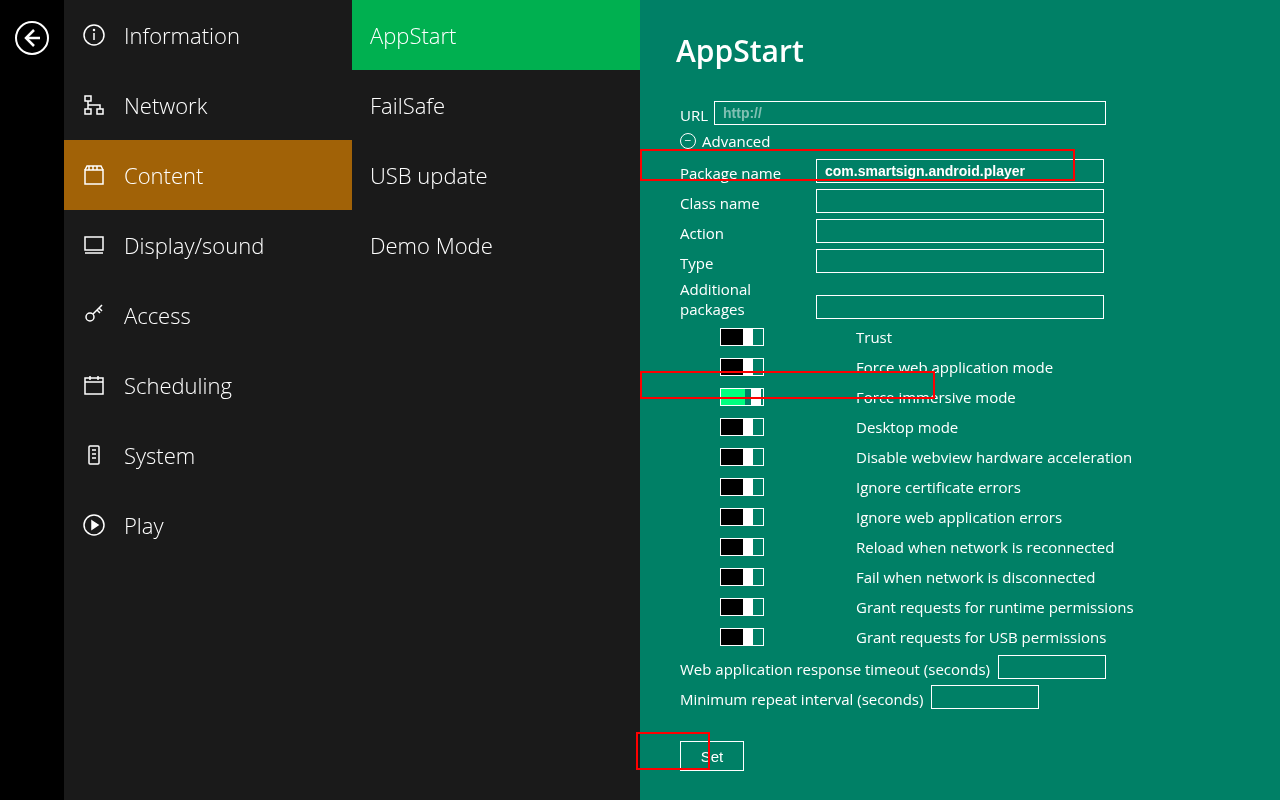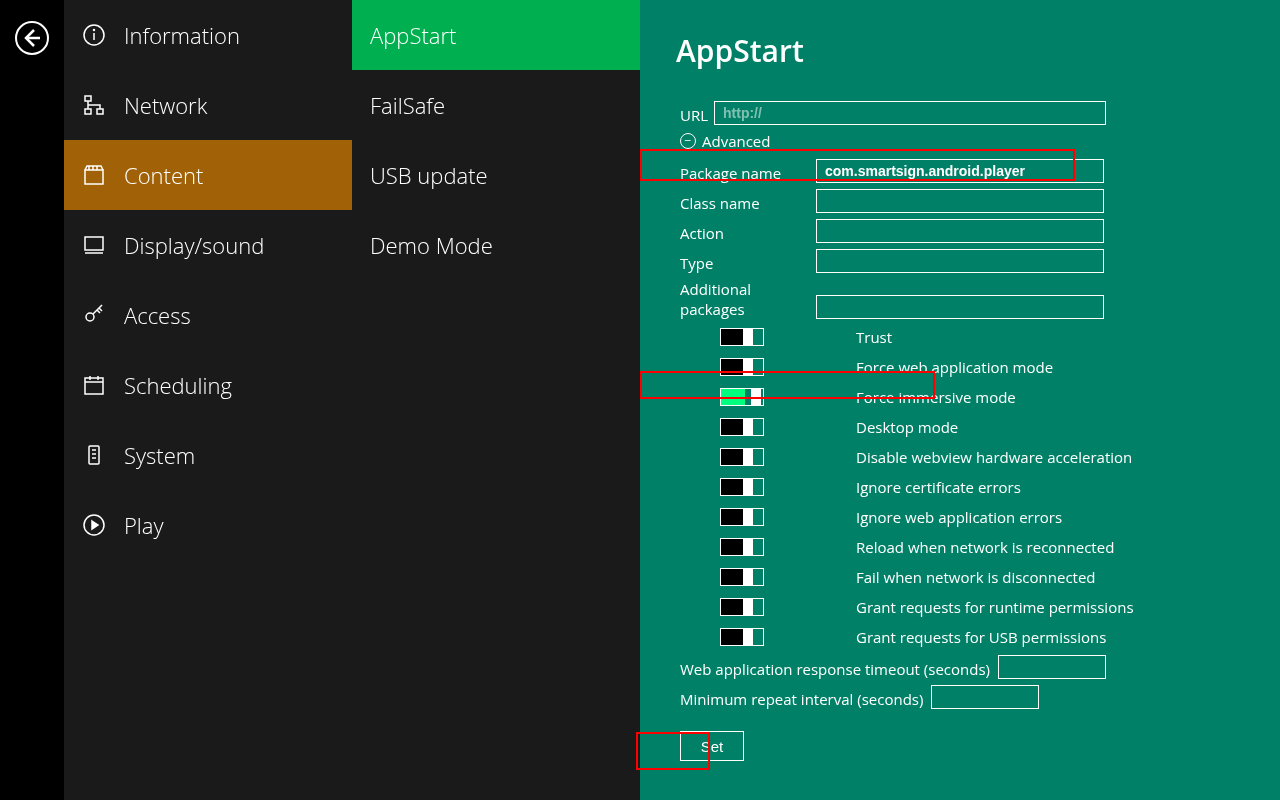--- a/index.html
+++ b/index.html
@@ -41,21 +41,21 @@
   .toggle { width: 44px; height: 18px; border: 1.5px solid #fff; position: relative; margin-right: 92px; cursor: pointer; }
   .toggle .fill { position: absolute; top: 0; bottom: 0; left: 0; width: 24px; background: #000; }
   .toggle .knob { position: absolute; top: -1px; bottom: -1px; left: 22px; width: 10px; background: #fff; }
   .toggle.on .fill { background: #00ff7f; }
   .toggle.on .knob { left: 30px; }
 
   
   .num-row { display: flex; align-items: flex-end; gap: 8px; margin-bottom: 6px; font-size: 15px; }
   .num-row input.text { width: 108px; height: 24px; background: transparent; border: 1.5px solid #fff; color: #fff; padding: 0 6px; font-size: 14px; }
 
-  .set-btn { margin-top: 16px; height: 30px; width: 64px; background: transparent; border: 1.5px solid #fff; color: #fff; font-size: 15px; cursor: pointer; }
+  .set-btn { margin-top: 26px; height: 30px; width: 64px; background: transparent; border: 1.5px solid #fff; color: #fff; font-size: 15px; cursor: pointer; }
 
   
   .hl { border: 2px solid #ff0000; position: absolute; pointer-events: none; }
 
   
   .form-block { margin-left: 4px; }
 </style>
 </head>
 <body>
 

